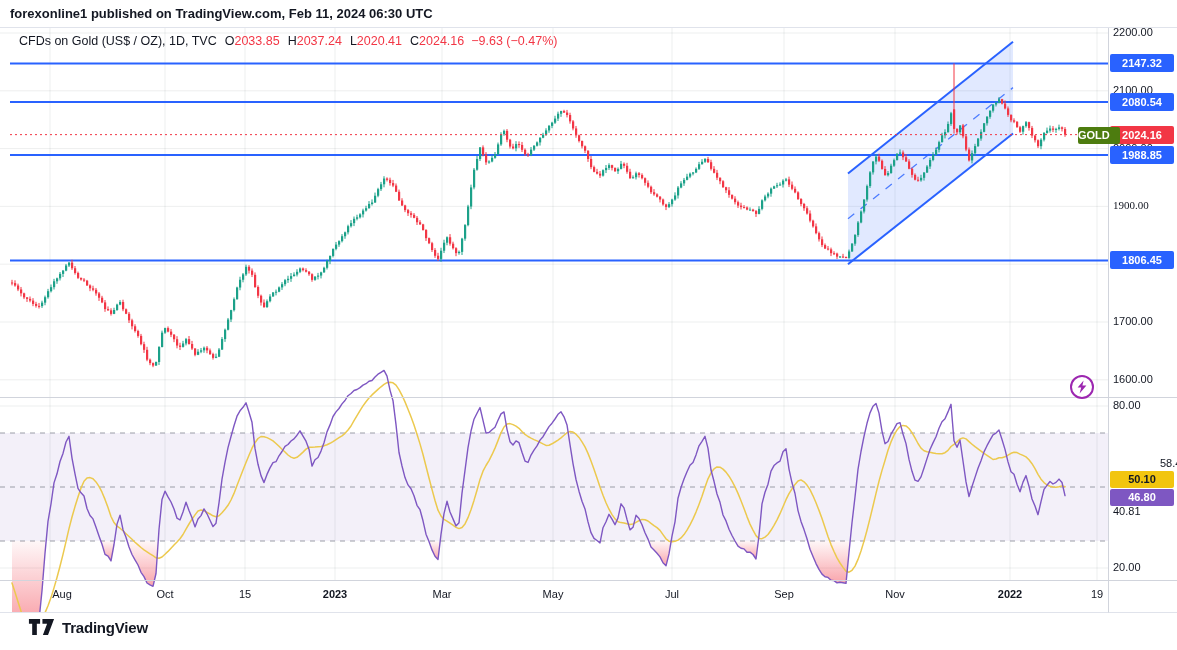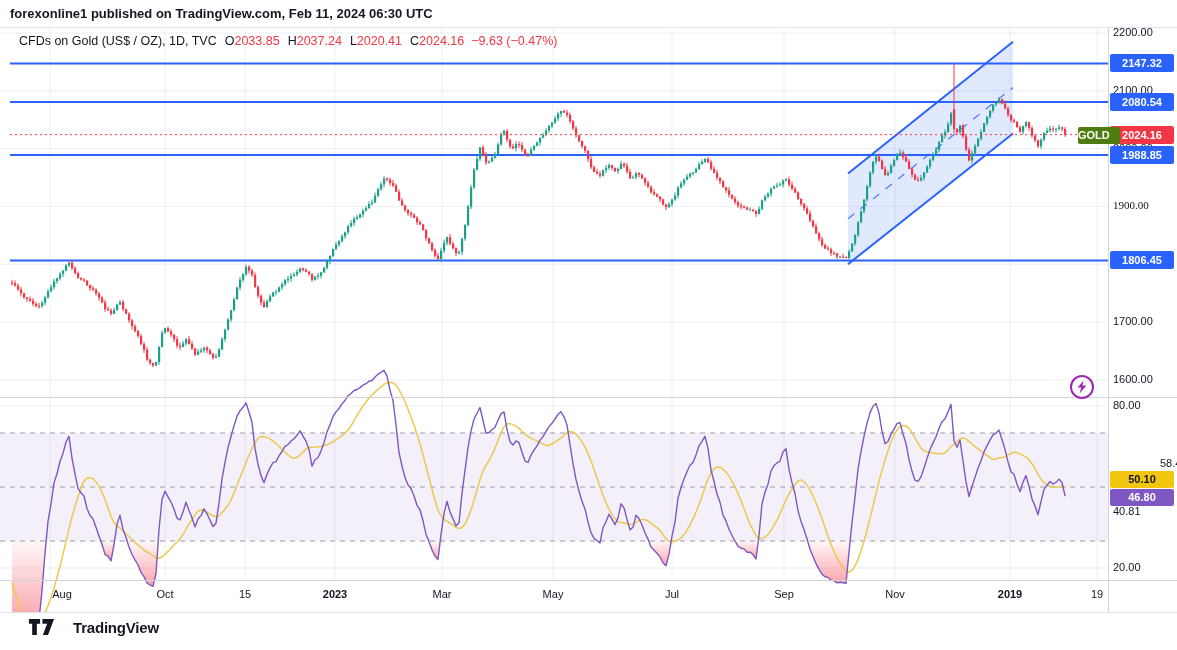--- a/index.html
+++ b/index.html
@@ -21,21 +21,21 @@
        font-family:"DejaVu Sans",sans-serif;}
   .ax-label{position:absolute;left:1113px;font-size:11px;color:#131722;white-space:nowrap;}
   .ax-badge{position:absolute;left:1110px;width:64px;height:18px;border-radius:2px;
        font-size:11px;font-weight:700;color:#fff;text-align:center;line-height:18px;}
   .gold-badge{position:absolute;left:1066px;top:127px;width:42px;height:17px;border-radius:2px;
        background:#4d7c0f;color:#fff;font-size:11px;font-weight:700;line-height:17px;margin-left:12px;}
   .time-tick{position:absolute;top:588px;transform:translateX(-50%);font-size:11px;color:#131722;white-space:nowrap;}
   .time-tick.bold{font-weight:700;}
   .bolt-btn{position:absolute;left:1070px;top:375px;width:24px;height:24px;border:2px solid #9c27b0;
        border-radius:50%;background:#fff;box-sizing:border-box;display:flex;align-items:center;justify-content:center;}
-  .footer{position:absolute;left:28px;top:618px;display:flex;align-items:center;gap:18px;}
+  .footer{position:absolute;left:28px;top:618px;display:flex;align-items:center;gap:7px;}
   .footer .logo-text{font-size:15px;font-weight:700;color:#131722;letter-spacing:-0.2px;}
 </style>
 </head>
 <body>
 
 <div class="app">
 
   <div class="pub-header">forexonline1 published on TradingView.com, Feb 11, 2024 06:30 UTC</div>
   <div class="top-divider"></div>
 
@@ -849,21 +849,21 @@
   <div id="time-axis">
       <div class="time-tick" style="left: 62px;">Aug</div>
       <div class="time-tick" style="left: 165px;">Oct</div>
       <div class="time-tick" style="left: 245px;">15</div>
       <div class="time-tick bold" style="left: 335px;">2023</div>
       <div class="time-tick" style="left: 442px;">Mar</div>
       <div class="time-tick" style="left: 553px;">May</div>
       <div class="time-tick" style="left: 672px;">Jul</div>
       <div class="time-tick" style="left: 784px;">Sep</div>
       <div class="time-tick" style="left: 895px;">Nov</div>
-      <div class="time-tick bold" style="left: 1010px;">2019</div>
+      <div class="time-tick bold" style="left: 1010px;">2022</div>
       <div class="time-tick" style="left: 1097px;">19</div>
     </div>
 
   <div class="bolt-btn">
     <svg width="12" height="14" viewBox="0 0 12 14">
       <path d="M7.6 0.5 L1.6 7.6 H5.2 L3.6 13.5 L10.4 5.6 H6.4 Z" fill="#9c27b0"></path>
     </svg>
   </div>
 
   <div class="footer">

